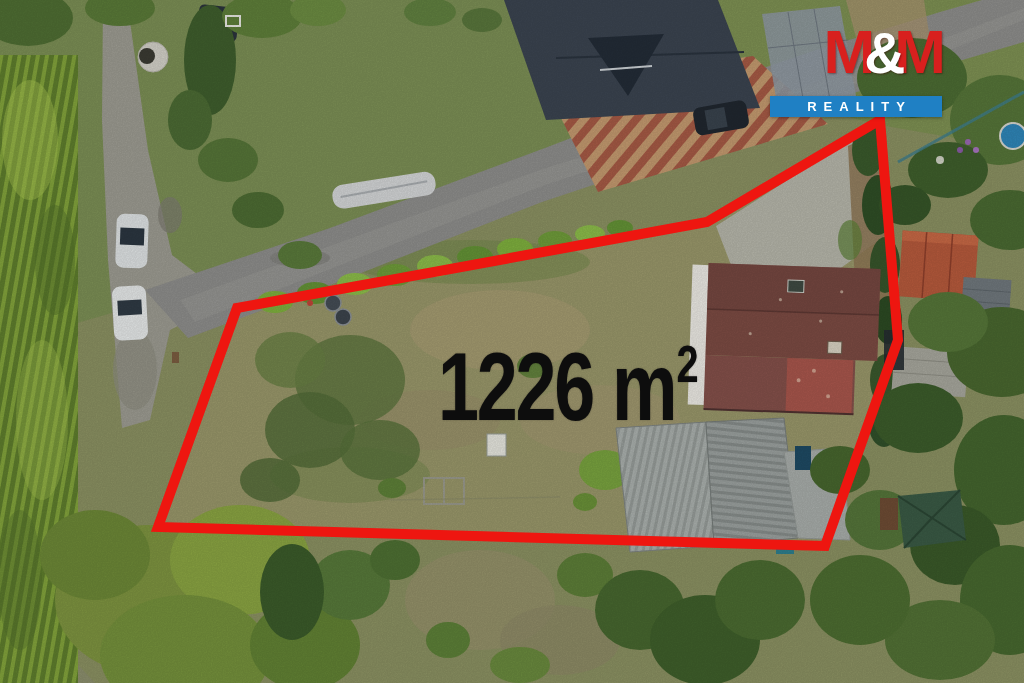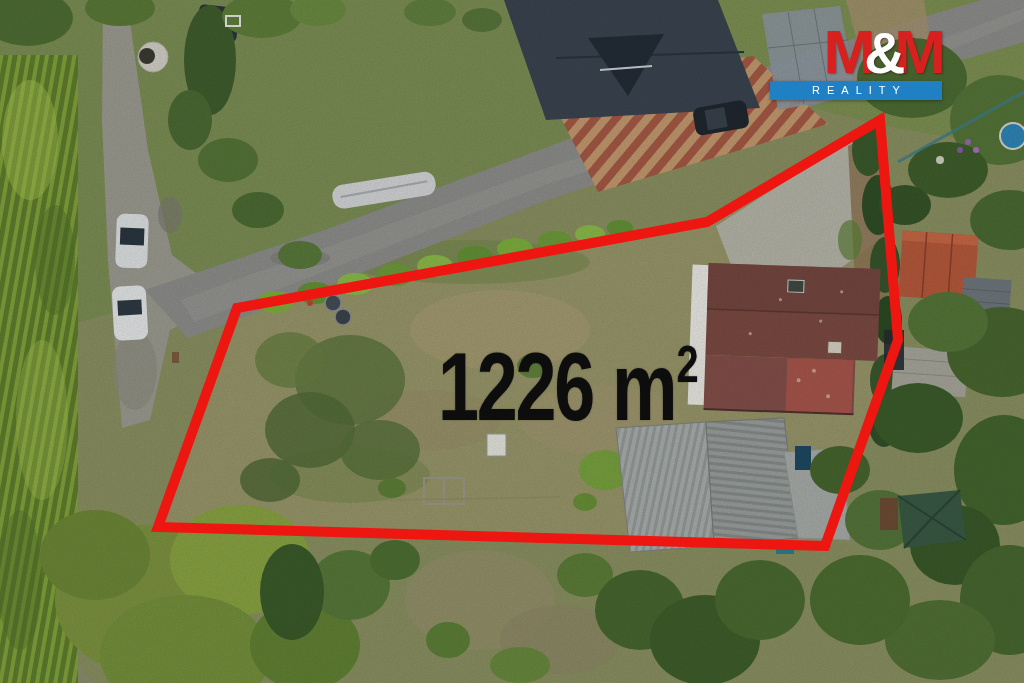--- a/index.html
+++ b/index.html
@@ -20,21 +20,21 @@
   .logo-mm{
     font-size:62px;font-weight:bold;line-height:.9;letter-spacing:-4px;
     text-align:right;white-space:nowrap;
   }
   .logo-mm .m{text-shadow:1px 1px 2px rgba(60,0,0,.4);}
   .logo-mm .amp{
     position:relative;z-index:2;font-size:57px;margin:0 -7px;
     text-shadow:1px 1px 2px rgba(60,0,0,.45);
   }
   .logo-banner{
-    margin-top:1px;font-size:11px;font-weight:normal;
+    margin-top:16px;font-size:13px;font-weight:bold;
     letter-spacing:7px;padding:4px 0 4px 7px;line-height:1;
     box-shadow:0 1px 3px rgba(0,0,0,.35);
   }
 </style>
 </head>
 <body>
 
 <div class="stage">
 
 <svg class="scene" viewBox="0 0 1024 683" xmlns="http://www.w3.org/2000/svg">

